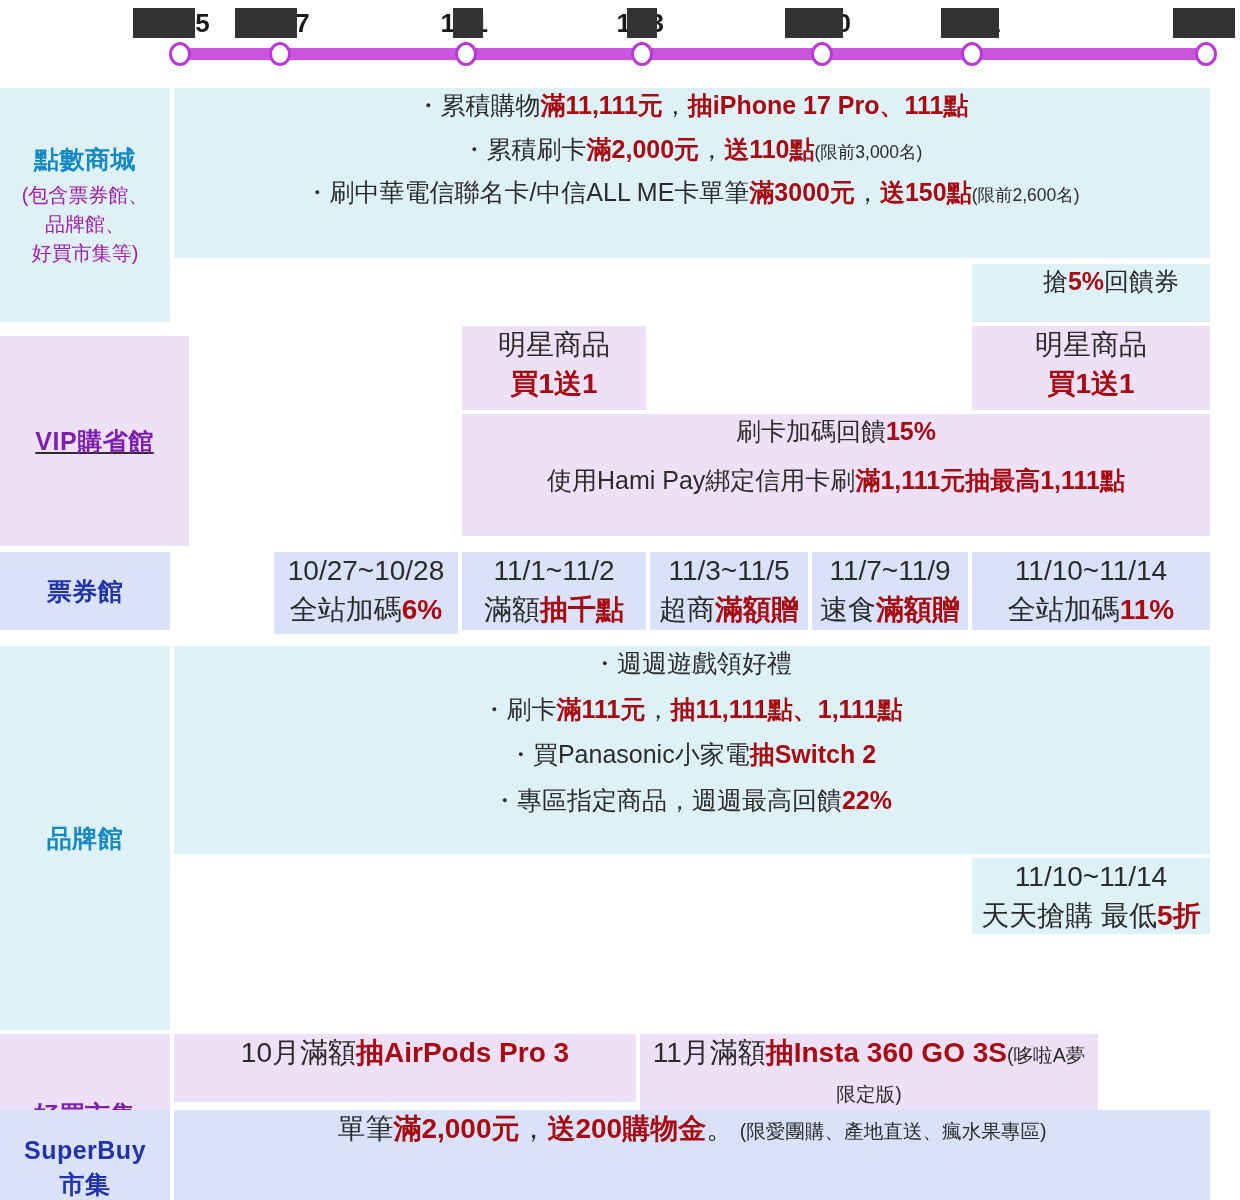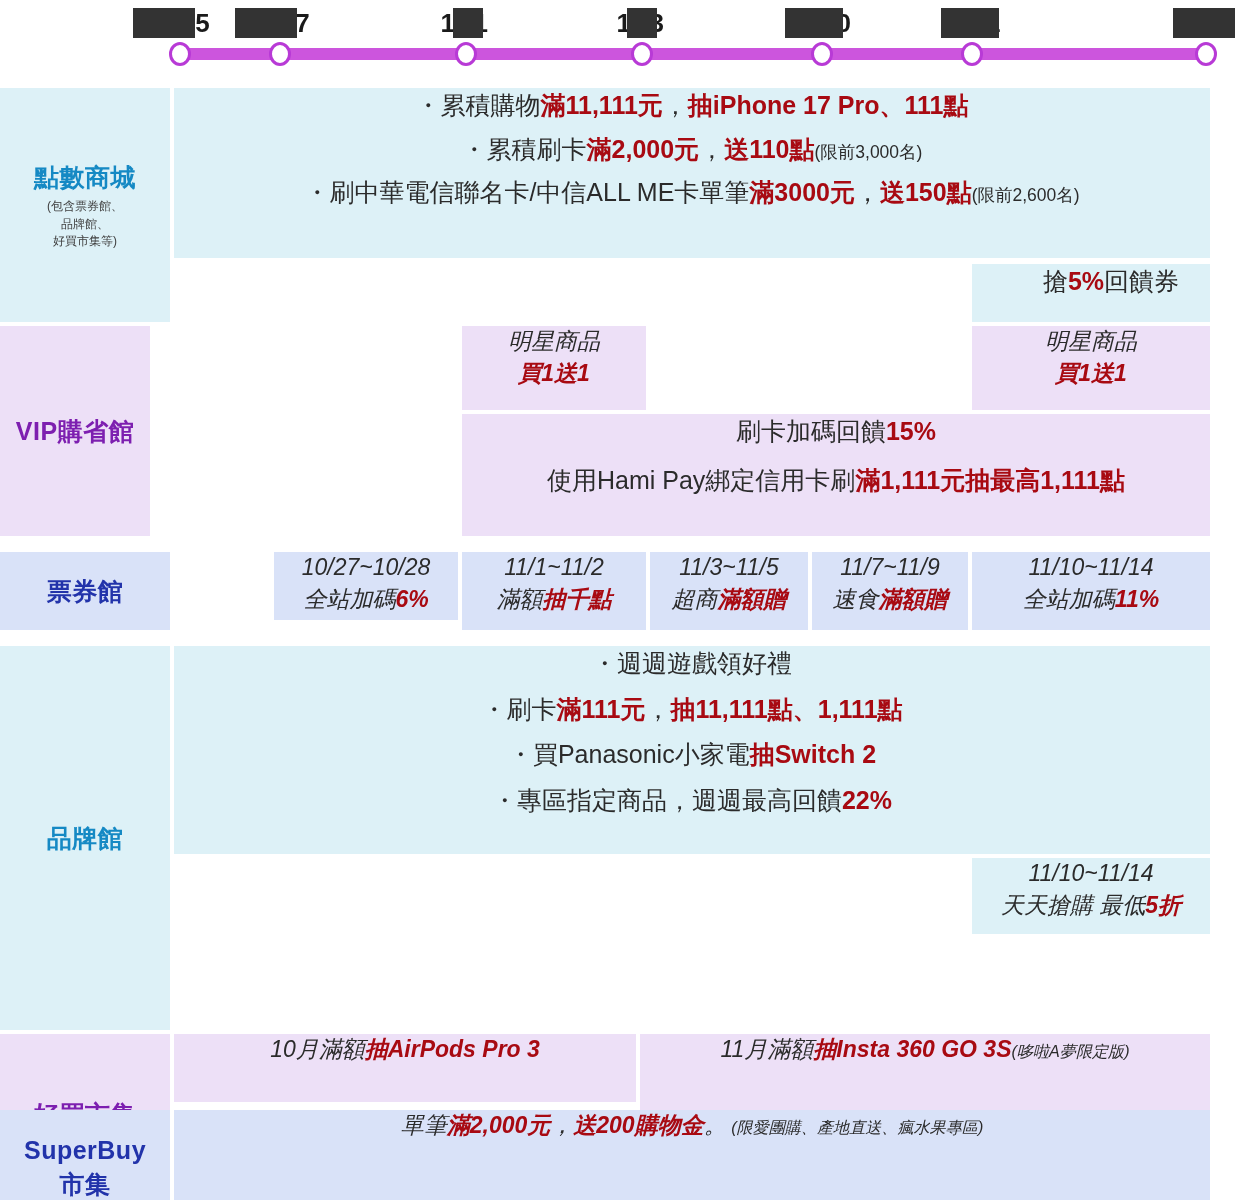--- a/index.html
+++ b/index.html
@@ -75,39 +75,39 @@
   }
   .cell-inner { width: 100%; padding: 0 6px; }
 
   
   .side {
     font-weight: 700;
     flex-direction: column;
   }
   .side .title { font-size: 25px; letter-spacing: 0.5px; }
   .side .sub {
-    font-size: 12px; font-weight: 400;
-    color: #404040; margin-top: 4px; line-height: 1.45;
+    font-size: 20px; font-weight: 400;
+    color: #a21caf; margin-top: 4px; line-height: 1.45;
   }
 
   
   .bg-cyan    { background: #ddf1f7; }
   .bg-purple  { background: #ede0f7; }
   .bg-blue    { background: #d9e2f8; }
 
   .tx-cyan   { color: #1589c4; }
   .tx-purple { color: #7d1fb0; }
   .tx-blue   { color: #2233aa; }
 
   .red  { color: #a80a12; font-weight: 700; }
   .dark { color: #2b2b2b; }
   .small { font-size: 0.70em; font-weight: 400; }
 
   .body-l1 { font-size: 25px; }
-  .body-l2 { font-size: 23px; font-style: italic; }
+  .body-l2 { font-size: 28px; }
 
   .stack { display: flex; flex-direction: column; gap: 9px; width: 100%; }
   .stack .ln { width: 100%; }
 </style>
 </head>
 <body>
 
 <div id="page">
 
   <div class="timeline">
@@ -157,21 +157,21 @@
           <div class="ln"><span class="dark">・累積購物</span><span class="red">滿11,111元</span><span class="dark">，</span><span class="red">抽iPhone 17 Pro、111點</span></div>
           <div class="ln"><span class="dark">・累積刷卡</span><span class="red">滿2,000元</span><span class="dark">，</span><span class="red">送110點</span><span class="dark small">(限前3,000名)</span></div>
           <div class="ln"><span class="dark">・刷中華電信聯名卡/中信ALL ME卡單筆</span><span class="red">滿3000元</span><span class="dark">，</span><span class="red">送150點</span><span class="dark small">(限前2,600名)</span></div>
         </div>
     </div>
 
     <div class="cell bg-cyan body-l1" style="left:972px;top:176px;width:238px;height:58px;padding-left:40px;">
       <div class="cell-inner" id="pm-coupon"><span class="dark">搶</span><span class="red">5%</span><span class="dark">回饋券</span></div>
     </div>
 
-    <div class="cell side bg-purple" style="left:0;top:238px;width:150px;height:210px;">
+    <div class="cell side bg-purple" style="left:0;top:248px;width:189px;height:210px;text-decoration:underline;">
       <div class="cell-inner">
         <div class="title tx-purple">VIP購省館</div>
       </div>
     </div>
 
     <div class="cell bg-purple body-l2" style="left:462px;top:238px;width:184px;height:84px;">
       <div class="cell-inner">
         <div class="dark">明星商品</div>
         <div class="red">買1送1</div>
       </div>
@@ -191,21 +191,21 @@
         </div>
     </div>
 
     <div class="cell side bg-blue" style="left:0;top:464px;width:170px;height:78px;">
       <div class="cell-inner">
         <div class="title tx-blue">票券館</div>
       </div>
     </div>
 
     <div id="ticket-cells">
-        <div class="cell bg-blue body-l2" style="left:274px;top:464px;width:184px;height:68px;">
+        <div class="cell bg-blue body-l2" style="left:274px;top:464px;width:184px;height:82px;">
        <div class="cell-inner">
          <div class="dark">10/27~10/28</div>
          <div><span class="dark">全站加碼</span><span class="red">6%</span></div>
        </div>
      </div>
         <div class="cell bg-blue body-l2" style="left:462px;top:464px;width:184px;height:78px;">
        <div class="cell-inner">
          <div class="dark">11/1~11/2</div>
          <div><span class="dark">滿額</span><span class="red">抽千點</span></div>
        </div>
@@ -257,21 +257,21 @@
     <div class="cell side bg-purple" style="left:0;top:946px;width:170px;height:160px;">
       <div class="cell-inner">
         <div class="title tx-purple">好買市集</div>
       </div>
     </div>
 
     <div class="cell bg-purple body-l2" style="left:174px;top:946px;width:462px;height:68px;">
       <div class="cell-inner" id="mk-oct"><span class="dark">10月滿額</span><span class="red">抽AirPods Pro 3</span></div>
     </div>
 
-    <div class="cell bg-purple body-l2" style="left:640px;top:946px;width:570px;height:76px;">
+    <div class="cell bg-purple body-l2" style="left:640px;top:946px;width:458px;height:76px;">
       <div class="cell-inner" id="mk-nov"><span class="dark">11月滿額</span><span class="red">抽Insta 360 GO 3S</span><span class="dark small">(哆啦A夢限定版)</span></div>
     </div>
 
     <div class="cell bg-purple body-l2" style="left:640px;top:1026px;width:570px;height:76px;">
       <div class="cell-inner" id="mk-all"><span class="dark">全館單筆</span><span class="red">滿5,000元</span><span class="dark">，</span><span class="red">送300元</span><span class="dark small">(部分商品除外)</span></div>
     </div>
 
     <div class="cell side bg-blue" style="left:0;top:1022px;width:170px;height:114px;">
       <div class="cell-inner">
         <div class="title tx-blue">SuperBuy</div>

